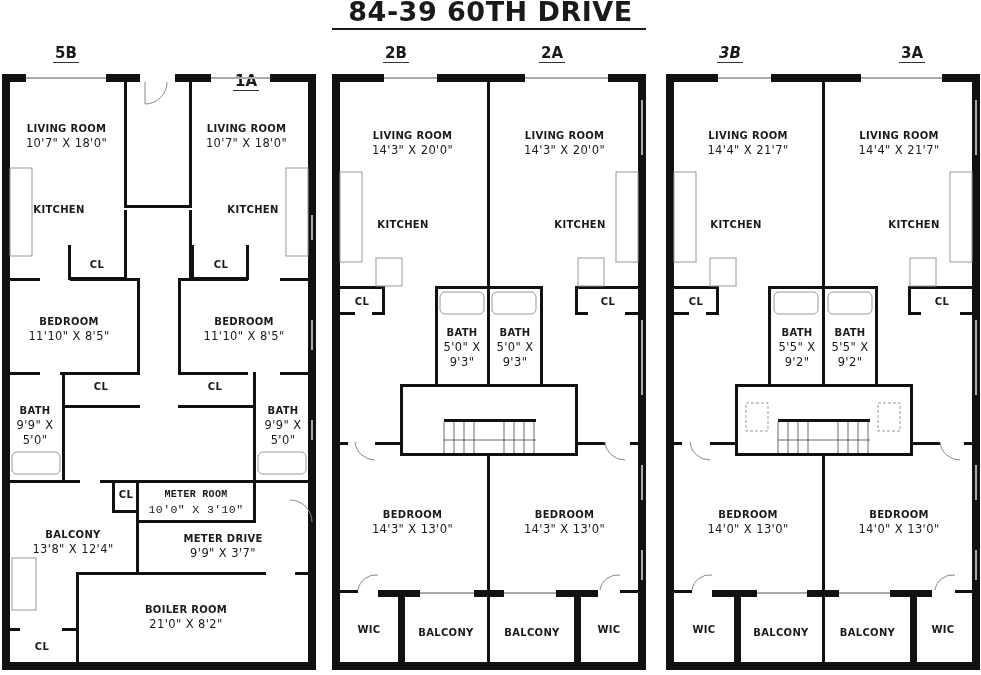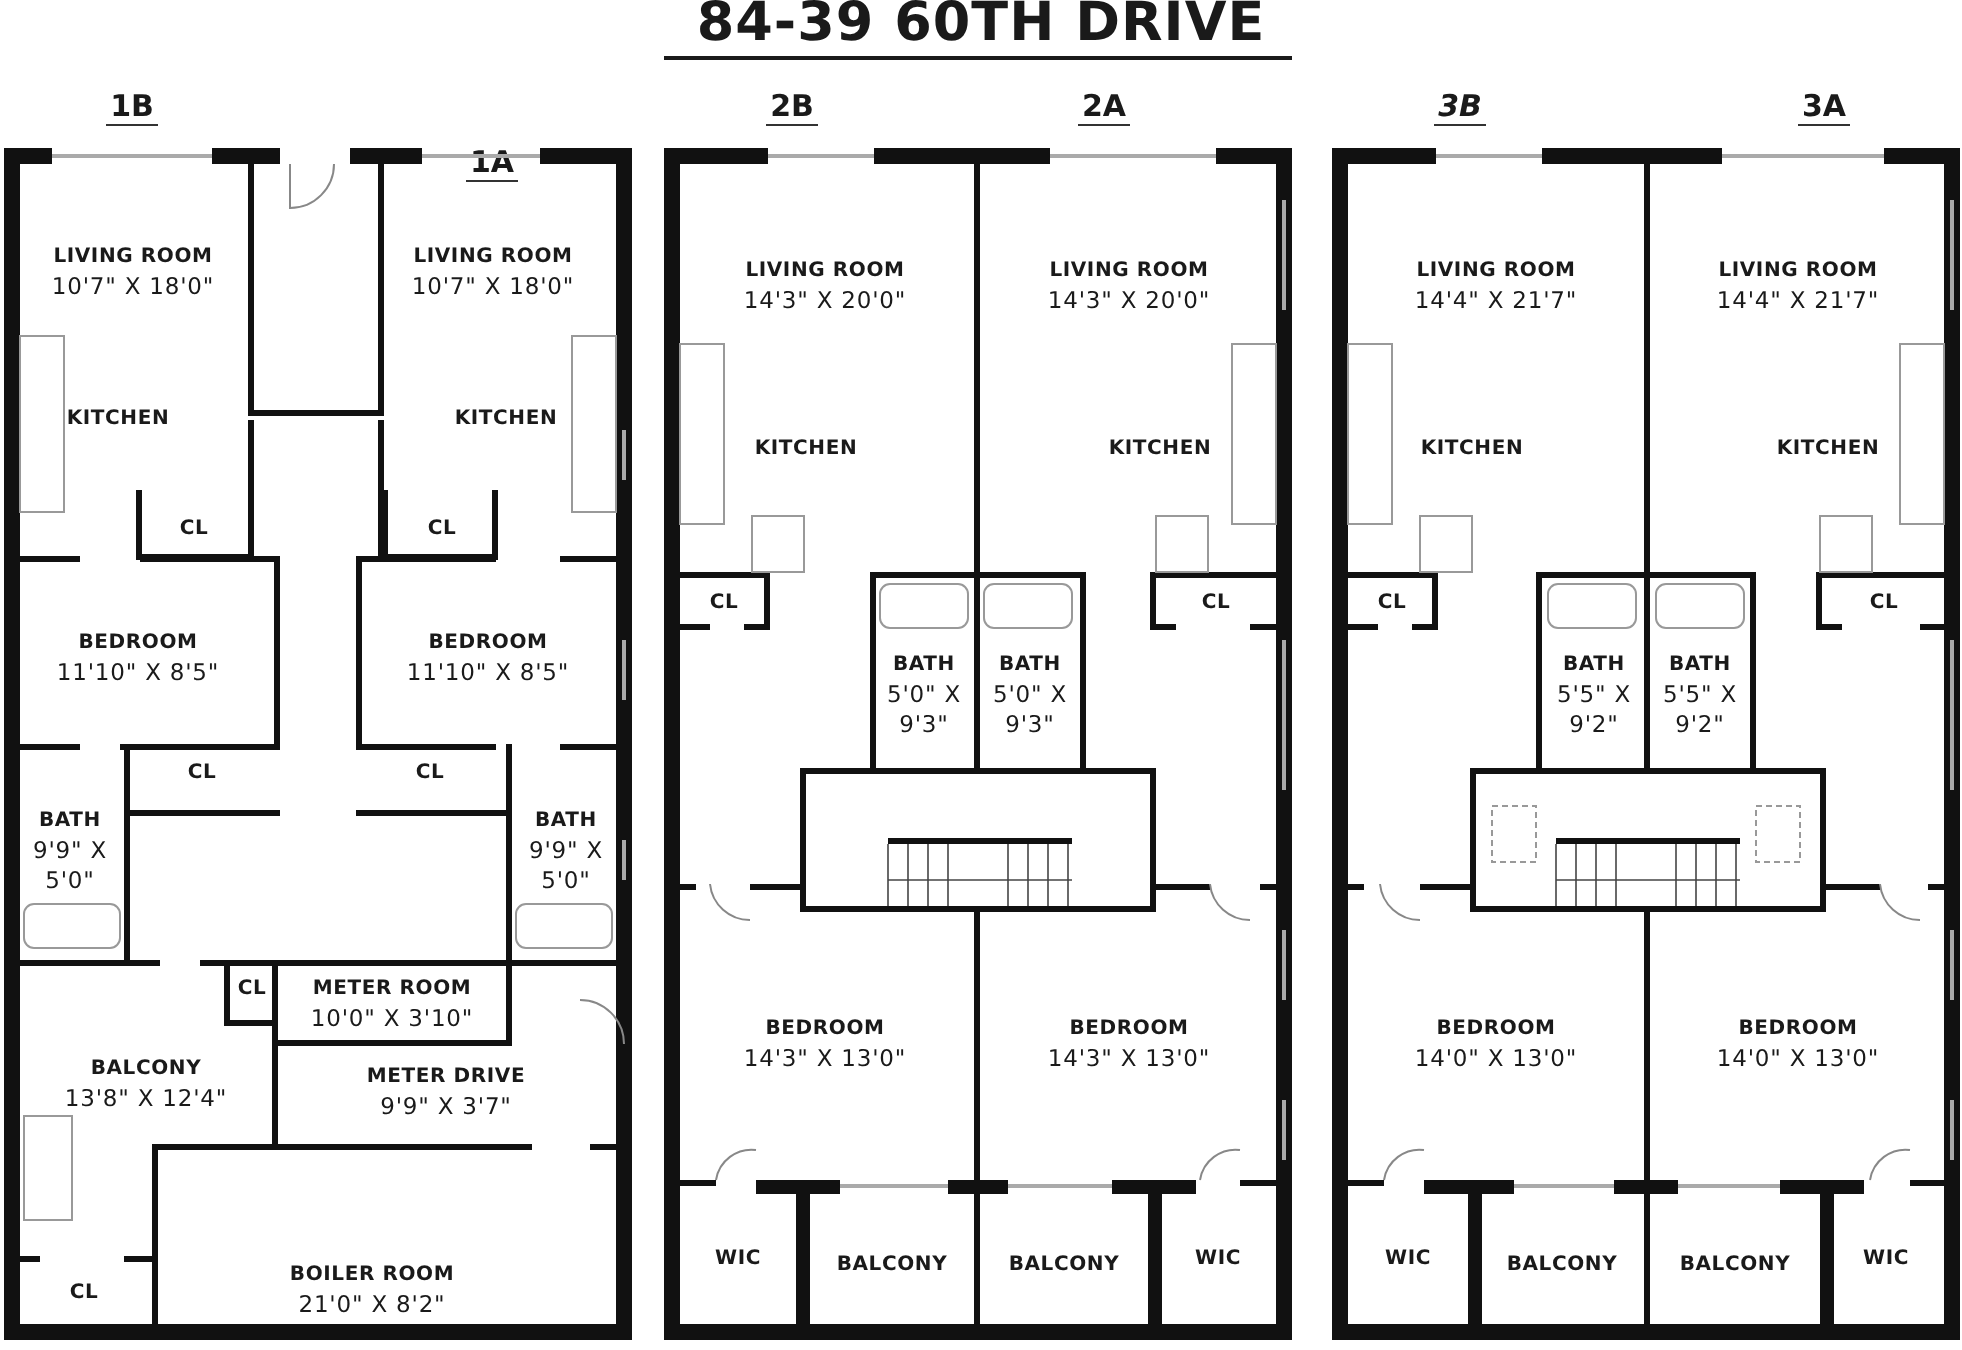--- a/index.html
+++ b/index.html
@@ -12,21 +12,21 @@
   .room { position: absolute; text-align: center; color: #1a1a1a; line-height: 1.35; }
   .room .nm { font-weight: bold; font-size: 10px; letter-spacing: 0.3px; display: block; }
   .room .dm { font-size: 11.5px; letter-spacing: 0.4px; display: block; }
 </style>
 </head>
 <body>
 
 <div class="title">84-39 60TH DRIVE</div>
 <div class="title-underline"></div>
 
-<div class="unit-label" style="left:36px;top:44px;"><span>1B</span></div>
+<div class="unit-label" style="left:36px;top:44px;"><span>5B</span></div>
 <div class="unit-label" style="left:216px;top:44px;margin-top:28px;"><span>1A</span></div>
 <div class="unit-label" style="left:366px;top:44px;"><span>2B</span></div>
 <div class="unit-label" style="left:522px;top:44px;"><span>2A</span></div>
 <div class="unit-label" style="left:700px;top:44px;font-style:italic;"><span>3B</span></div>
 <div class="unit-label" style="left:882px;top:44px;"><span>3A</span></div>
 
 <svg id="plan" width="981" height="675" viewBox="0 0 981 675">
   <g fill="#111">
 
     <rect x="2" y="74" width="8" height="596"></rect>
@@ -284,33 +284,33 @@
     <span class="dm">5'0"</span>
   </div>
 <div class="room" style="left:256px;top:404px;width:54px;">
     <span class="nm">BATH</span>
     <span class="dm">9'9" X</span>
     <span class="dm">5'0"</span>
   </div>
 <div class="room" style="left:114px;top:488px;width:24px;">
     <span class="nm">CL</span>
   </div>
-<div class="room" style="left:140px;top:488px;width:112px;">
+<div class="room" style="left:140px;top:488px;width:112px;font-family:Liberation Mono, monospace;">
     <span class="nm">METER ROOM</span>
     <span class="dm">10'0" X 3'10"</span>
   </div>
 <div class="room" style="left:10px;top:528px;width:126px;">
     <span class="nm">BALCONY</span>
     <span class="dm">13'8" X 12'4"</span>
   </div>
 <div class="room" style="left:140px;top:532px;width:166px;">
     <span class="nm">METER DRIVE</span>
     <span class="dm">9'9" X 3'7"</span>
   </div>
-<div class="room" style="left:80px;top:631px;width:212px;text-align:center;">
+<div class="room" style="left:80px;top:603px;width:212px;text-align:center;">
     <span class="nm">BOILER ROOM</span>
     <span class="dm">21'0" X 8'2"</span>
   </div>
 <div class="room" style="left:10px;top:640px;width:64px;">
     <span class="nm">CL</span>
   </div>
 
 <div class="room" style="left:340px;top:129px;width:145px;">
     <span class="nm">LIVING ROOM</span>
     <span class="dm">14'3" X 20'0"</span>

